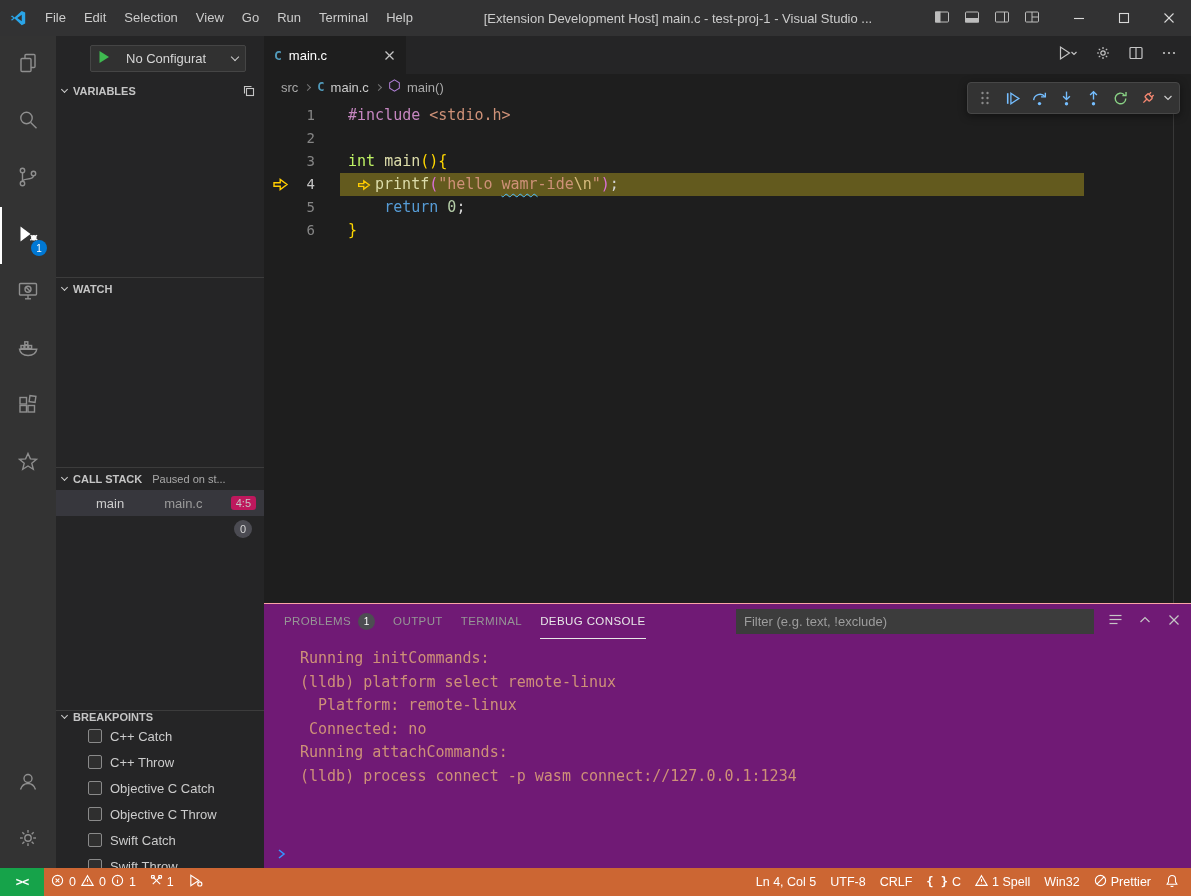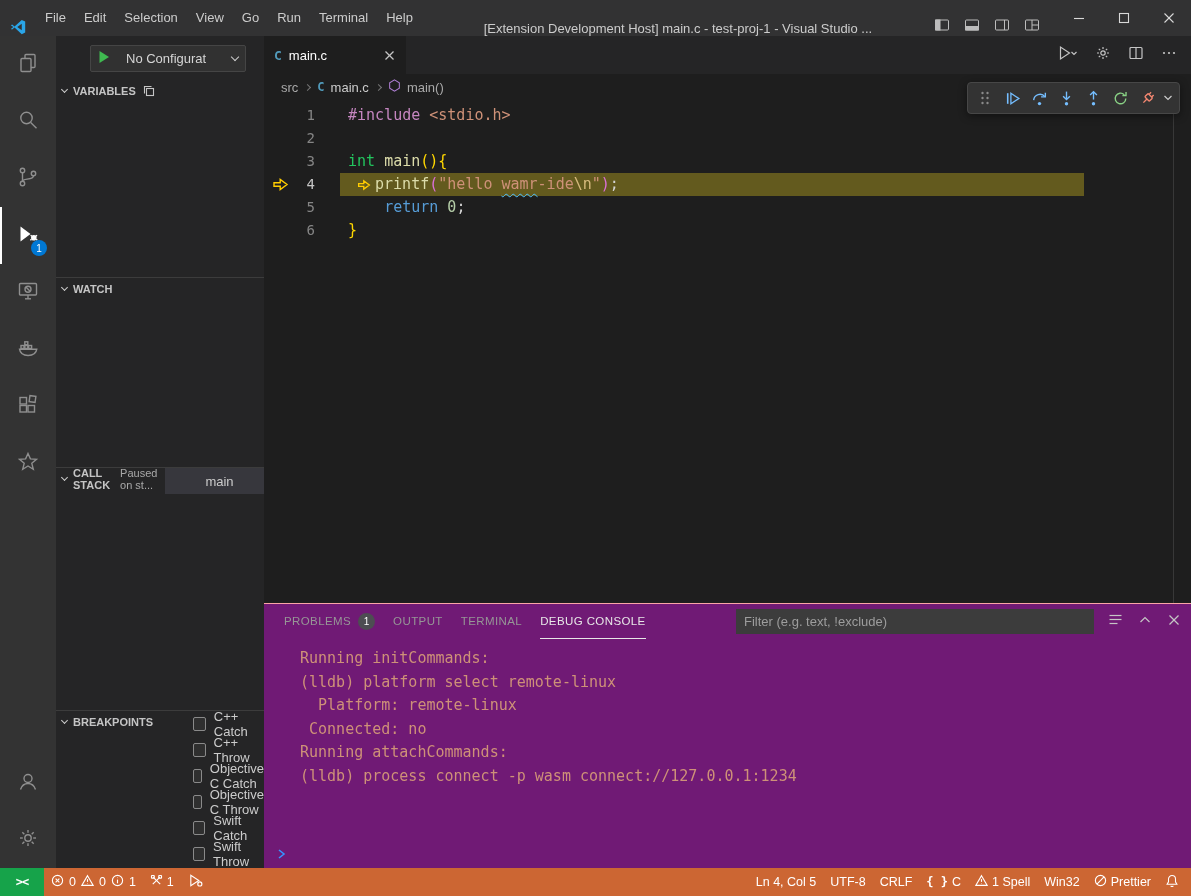--- a/index.html
+++ b/index.html
@@ -1,21 +1,21 @@
 <!DOCTYPE html>
 <html><head>
 <meta charset="utf-8">
 <style>
   * { box-sizing:border-box; margin:0; padding:0; }
   html,body { width:1191px; height:896px; overflow:hidden; background:#1e1e1e;
     font-family:"Liberation Sans", sans-serif; }
   .window { width:1191px; height:896px; display:flex; flex-direction:column; }
 
   
-  .titlebar { flex:0 0 36px; background:#323233; display:flex; align-items:flex-end;
+  .titlebar { flex:0 0 36px; background:#323233; display:flex; align-items:center;
     color:#cccccc; font-size:13px; }
   .logo { width:36px; display:flex; justify-content:center; align-items:center; }
   .menubar { display:flex; }
   .menu-item { padding:0 9px; line-height:36px; cursor:default; }
   .tb-title { flex:1; text-align:center; white-space:nowrap; overflow:hidden;
     text-overflow:ellipsis; color:#cccccc; padding:0 8px; }
   .tb-layout { display:flex; gap:14px; margin-right:16px; align-items:center; }
   .tb-layout svg { stroke:#bdbdbd; fill:none; stroke-width:1; }
   .win-btn { width:45px; height:36px; display:flex; align-items:center; justify-content:center; }
   .win-btn svg { stroke:#d9d9d9; fill:none; stroke-width:1.1; }
@@ -39,21 +39,21 @@
     display:flex; flex-direction:column; overflow:hidden; }
   .config-row { flex:0 0 44px; display:flex; align-items:center; }
   .config-dropdown { margin-left:34px; width:156px; height:27px; background:#313131;
     border:1px solid #454545; border-radius:2px; display:flex; align-items:center;
     padding:0 7px; gap:16px; cursor:pointer; }
   .cfg-label { flex:1; white-space:nowrap; overflow:hidden; color:#d5d5d5; }
   .chev { display:inline-block; width:6px; height:6px; border-right:1.2px solid #cccccc;
     border-bottom:1.2px solid #cccccc; flex:0 0 auto; }
   .chev.down { transform:rotate(45deg); margin-top:-3px; }
   .chev.right { transform:rotate(-45deg); }
-  .section { display:flex; flex-direction:row; overflow:hidden; }
+  .section { display:flex; flex-direction:column; overflow:hidden; }
   .sec-variables { flex:0 0 197px; }
   .sec-watch   { flex:0 0 190px; border-top:1px solid #3c3c3c; }
   .sec-callstack { flex:0 0 223px; border-top:1px solid #3c3c3c; }
   .sec-breakpoints { flex:1; border-top:1px solid #3c3c3c;margin-top:20px; }
   .section-header { height:22px; display:flex; align-items:center; gap:6px;
     padding:0 8px 0 6px; font-size:11px; font-weight:bold; color:#c5c5c5; cursor:pointer; }
   .section-header .chev { width:5px; height:5px; }
   .hdr-note { font-weight:normal; color:#a9a9a9; margin-left:4px; }
   .hdr-icon { margin-left:auto; display:flex; }
   .hdr-icon svg { stroke:#c5c5c5; fill:none; stroke-width:1.1; }
@@ -451,21 +451,21 @@
             <div class="code-line">
               <span class="gutter">
                 <span class="line-num">2</span>
               </span>
               <span class="code-text"></span>
             </div>
             <div class="code-line">
               <span class="gutter">
                 <span class="line-num">3</span>
               </span>
-              <span class="code-text"><span style="color: #22c55e;">int</span><span> </span><span style="color: rgb(220, 220, 170);">main</span><span style="color: rgb(255, 215, 0);">(){</span></span>
+              <span class="code-text"><span style="color: #bef264;">int</span><span> </span><span style="color: rgb(220, 220, 170);">main</span><span style="color: rgb(255, 215, 0);">(){</span></span>
             </div>
             <div class="code-line current">
               <span class="gutter">
                 <span class="gutter-arrow"><svg width="17" height="17" viewBox="0 0 17 17">
                     <path d="M2 6.8 h6.2 V3.5 L15 8.5 L8.2 13.5 V10.2 H2 Z" fill="none" stroke="#ffcc00" stroke-width="1.4"></path>
                   </svg></span>
                 <span class="line-num">4</span>
               </span>
               <span class="line-highlight"></span>
               <span class="code-text"><span> </span><span class="inline-icon"><svg width="14" height="14" viewBox="0 0 17 17">

